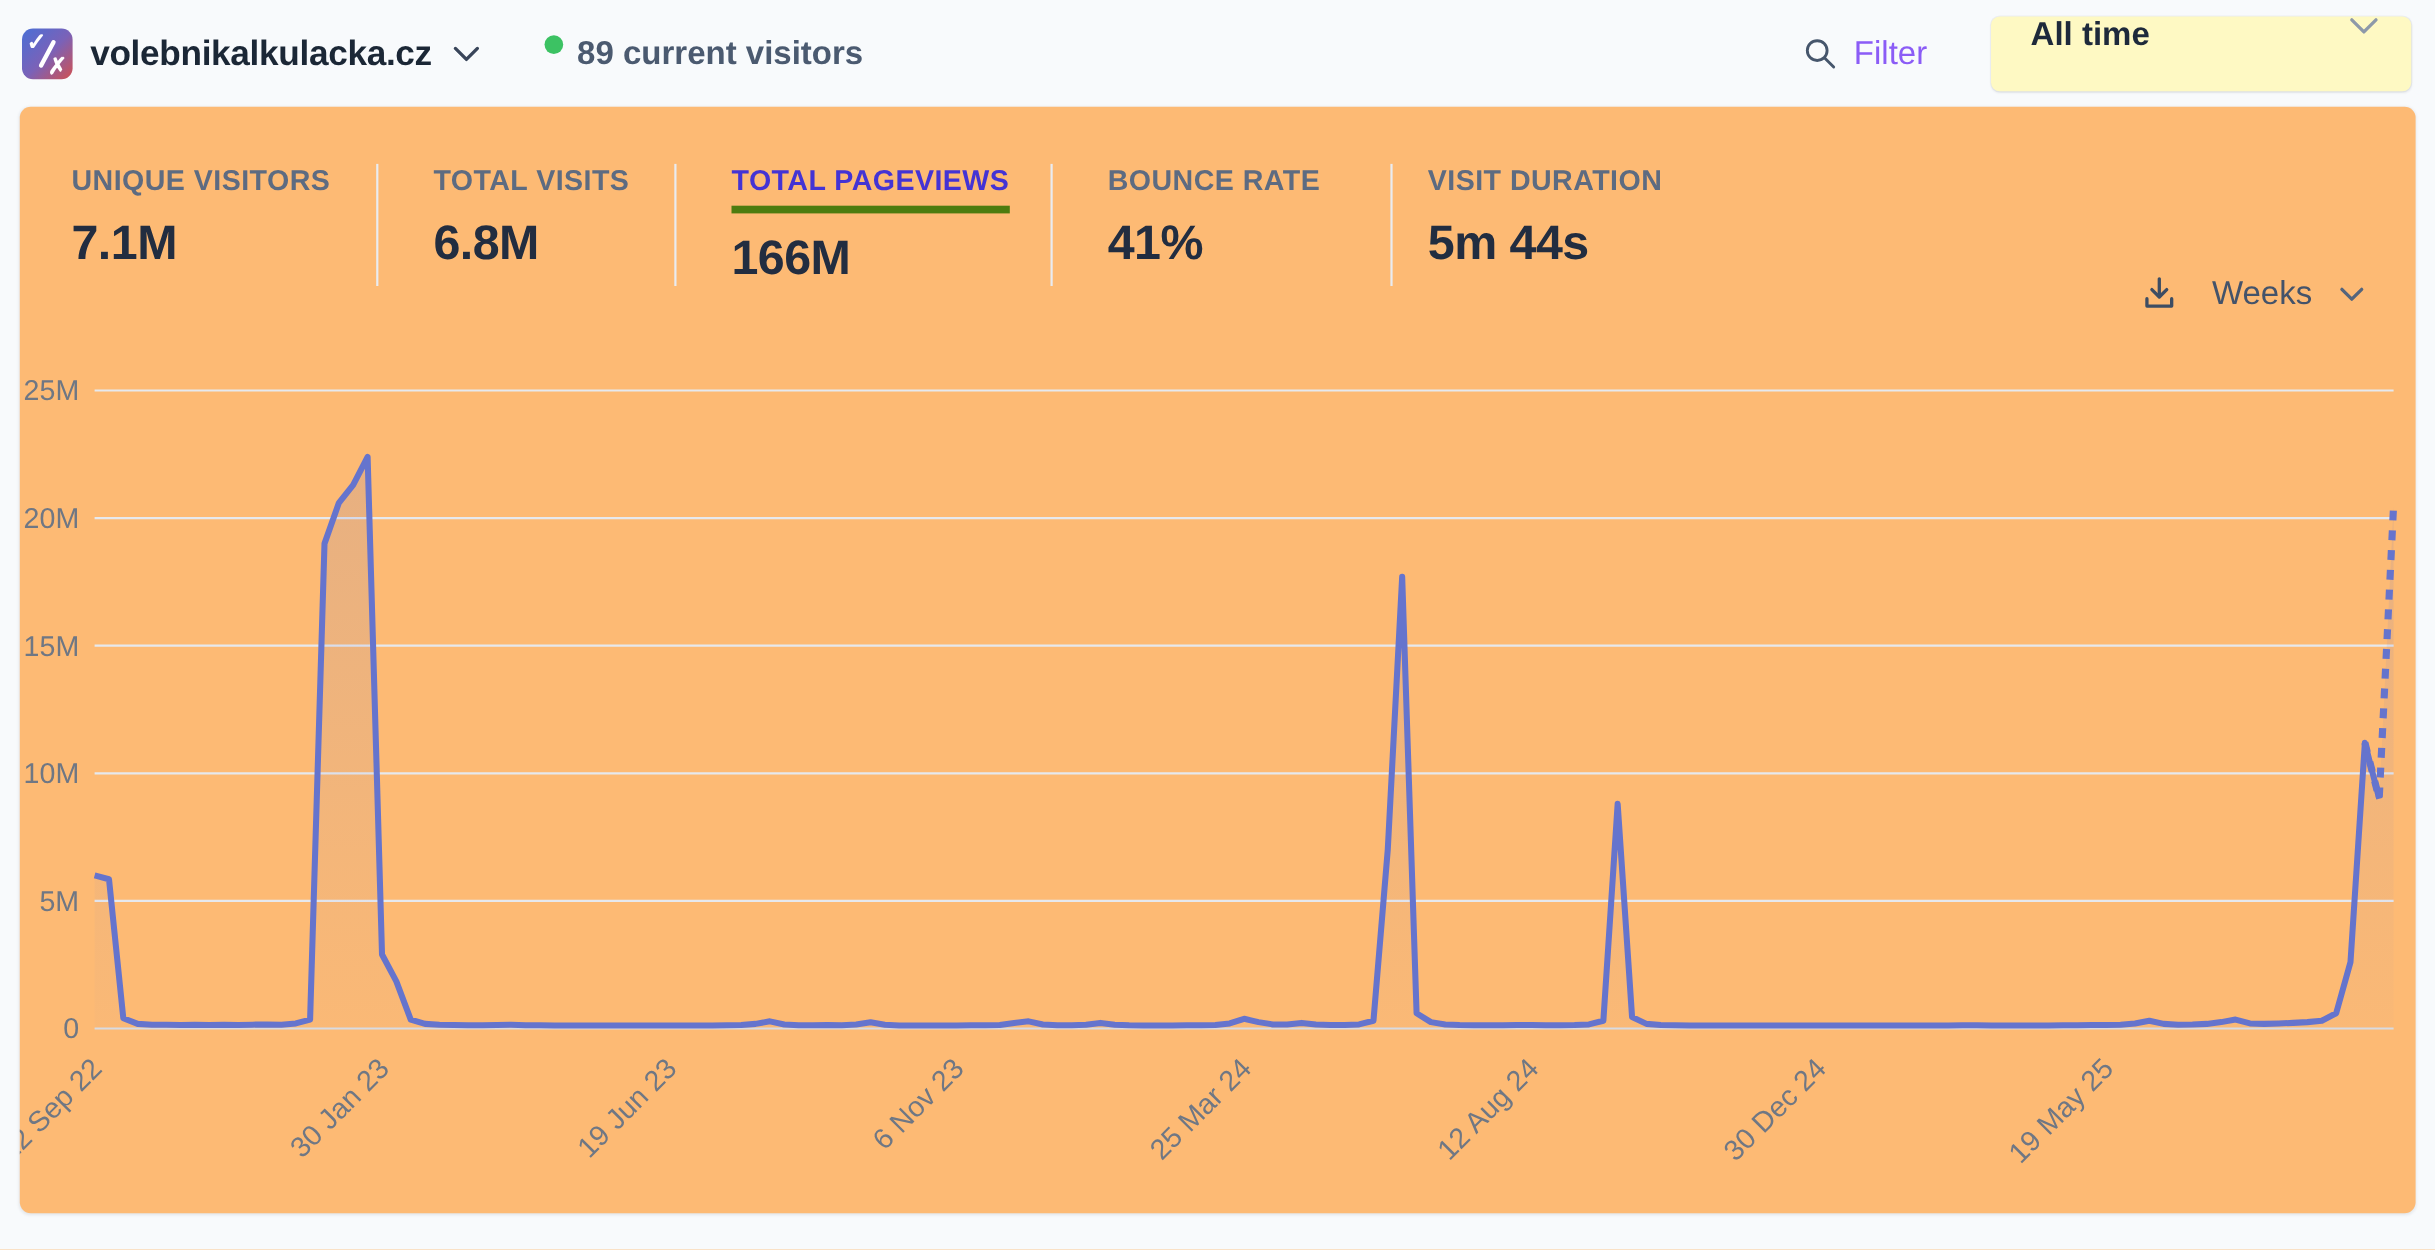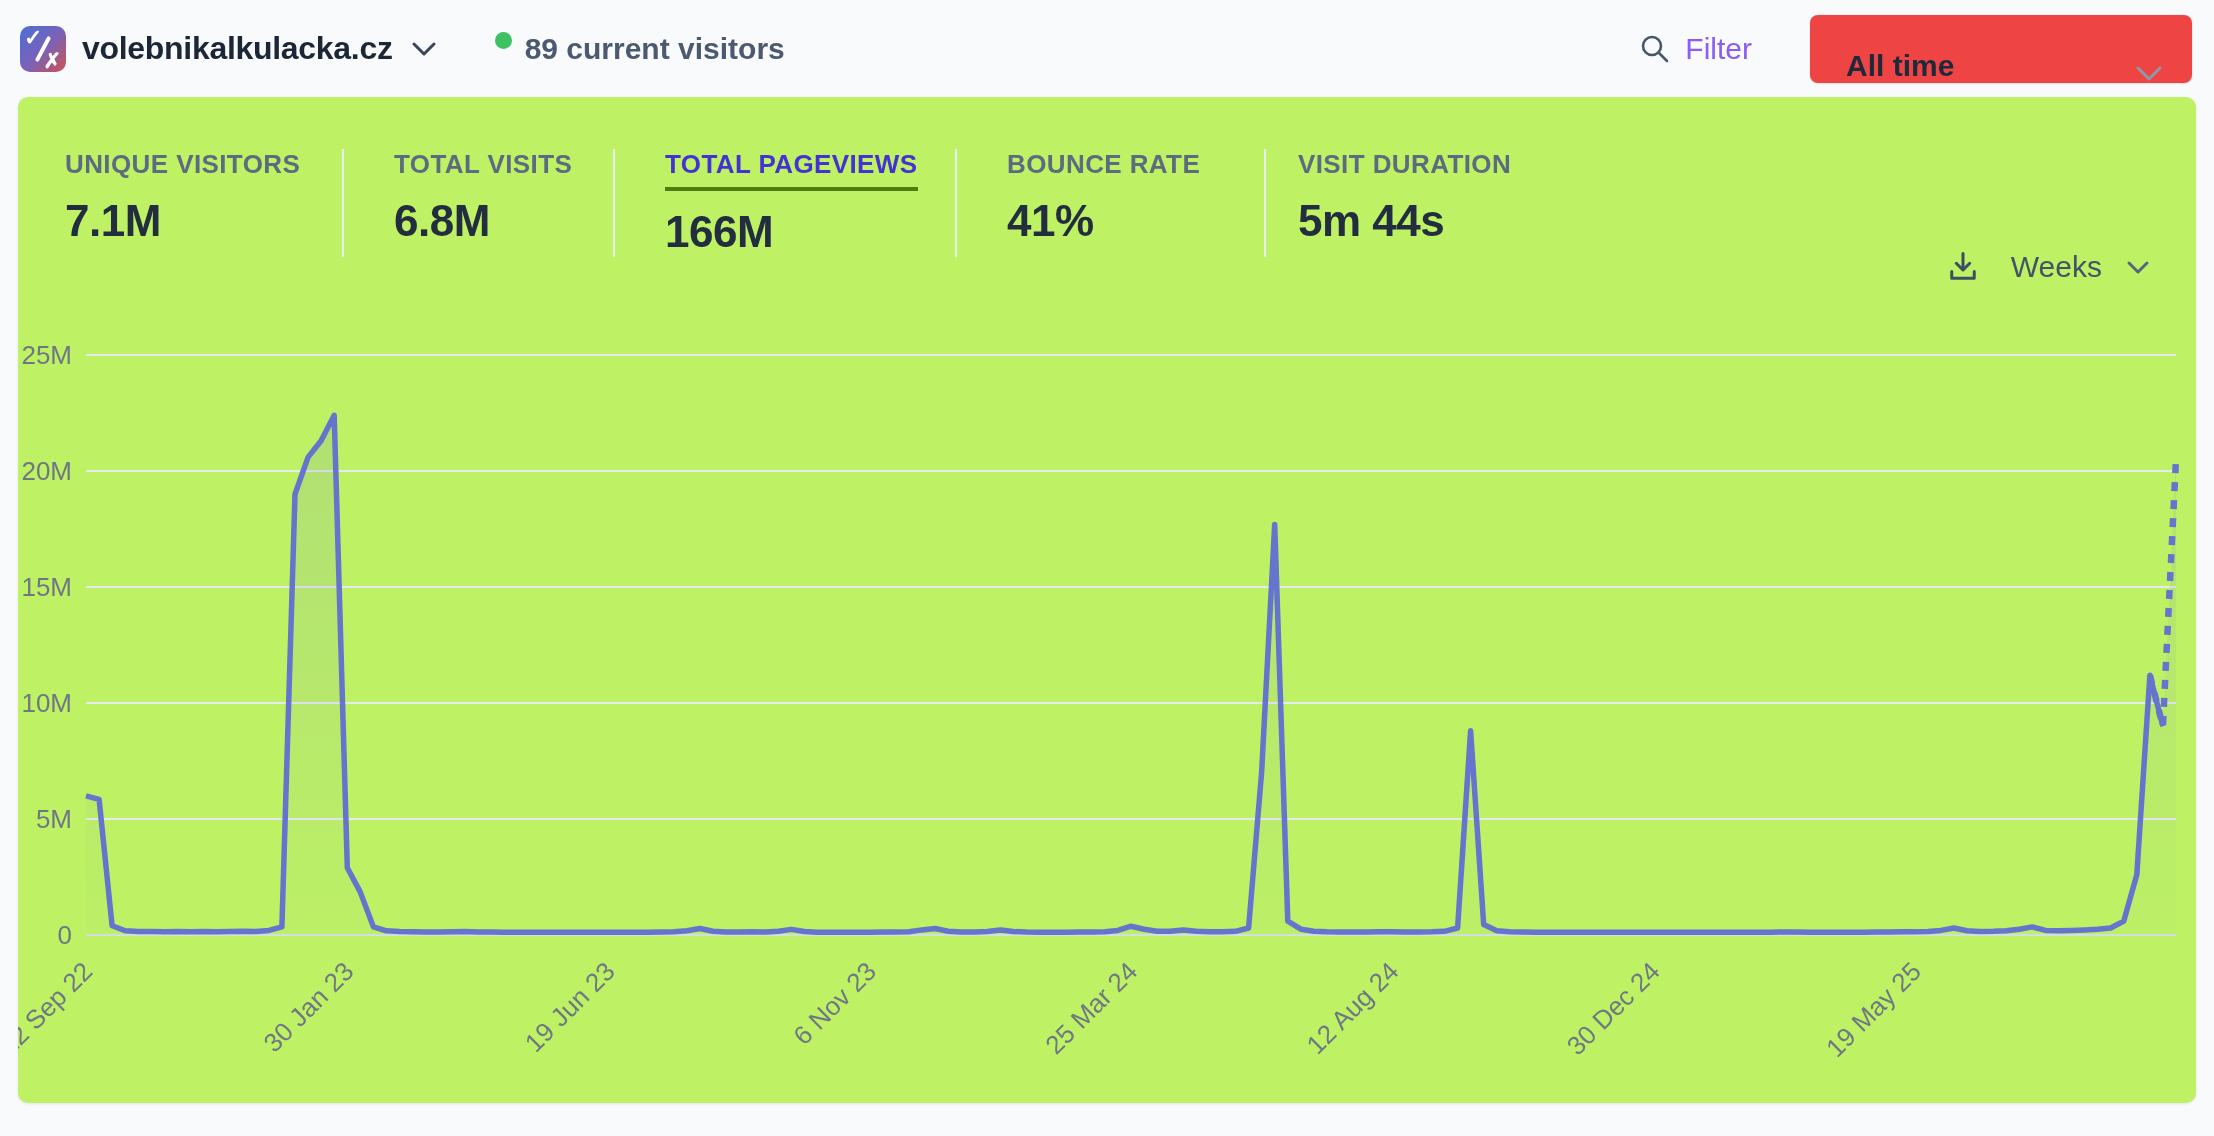--- a/index.html
+++ b/index.html
@@ -27,49 +27,49 @@
   .site-name { margin-left:16px; font-size:32px; font-weight:bold; color:#1b2736; letter-spacing:-0.3px; }
   .chev { stroke:#39455a; fill:none; stroke-width:3; stroke-linecap:round; stroke-linejoin:round; }
   .site-chev { margin-left:18px; }
   .visitors { display:flex; margin-left:58px; }
   .live-dot { width:17px; height:17px; border-radius:50%; background:#3cc263; margin-right:13px; }
   .visitors-text { font-size:30px; font-weight:bold; color:#4b5a70; }
   .spacer { flex:1; }
   .filter-btn { display:flex; align-items:center; gap:14px; margin-right:58px; cursor:pointer; }
   .filter-label { font-size:30px; color:#8b5cf6; font-weight:500; }
   .range-select {
-    width:382px; height:68px; background:#ef4444; border-radius:8px;
+    width:382px; height:68px; background:#fef9c3; border-radius:8px;
     box-shadow:0 1px 2px rgba(16,24,40,.08), 0 0 0 1px rgba(16,24,40,.04);
-    display:flex; align-items:flex-end; padding:0 28px 0 36px; cursor:pointer;
+    display:flex; align-items:flex-start; padding:0 28px 0 36px; cursor:pointer;
   }
   .range-label { font-size:30px; font-weight:600; color:#1e2a3b; flex:1; }
 
   
   .card {
     position:relative; margin:0 18px; width:2178px; height:1006px;
-    background:#bef264; border-radius:10px;
+    background:#fdba74; border-radius:10px;
     box-shadow:0 1px 3px rgba(16,24,40,.09);
   }
 
   
   .stats { display:flex; padding:52px 0 0 47px; }
   .stat { padding-left:50px; border-left:2px solid #e9ecf1; }
   .stat:first-child { padding-left:0; border-left:none; }
   .stat:nth-child(1) { flex:0 0 277px; }
   .stat:nth-child(2) { flex:0 0 271px; }
   .stat:nth-child(3) { flex:0 0 342px; }
   .stat:nth-child(4) { flex:0 0 309px; }
   .stat:nth-child(5) { flex:0 0 277px;padding-left:32px; }
   .stat:nth-child(6) { flex:0 0 420px; }
   .stat-label {
     display:inline-block; font-size:26px; font-weight:bold; letter-spacing:.4px;
     color:#5d6b81; white-space:nowrap; cursor:pointer;
   }
   .stat.selected .stat-label {
-    color:#4433d4; border-bottom:4px solid #4d7c0f; padding-bottom:7px;
+    color:#4433d4; border-bottom:7px solid #4d7c0f; padding-bottom:7px;
   }
   .stat-value { margin-top:16px; font-size:44px; font-weight:bold; color:#222d40; letter-spacing:-0.5px; }
 
   
   .interval-ctl {
     position:absolute; top:152px; right:46px;
     display:flex; align-items:center; gap:24px; cursor:pointer;
   }
   .interval-label { font-size:30px; color:#44536a; font-weight:500; margin-left:6px; }
   .dl-icon { stroke:#3d4d63; fill:none; stroke-width:2; stroke-linecap:round; stroke-linejoin:round; }

